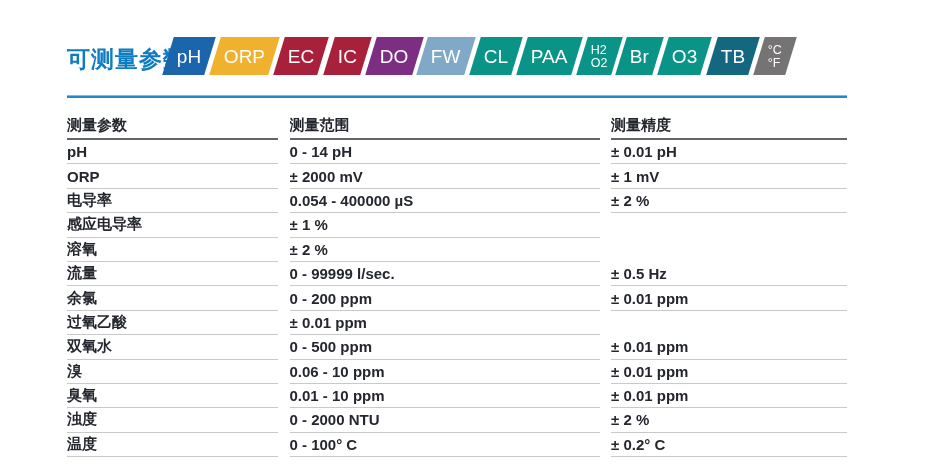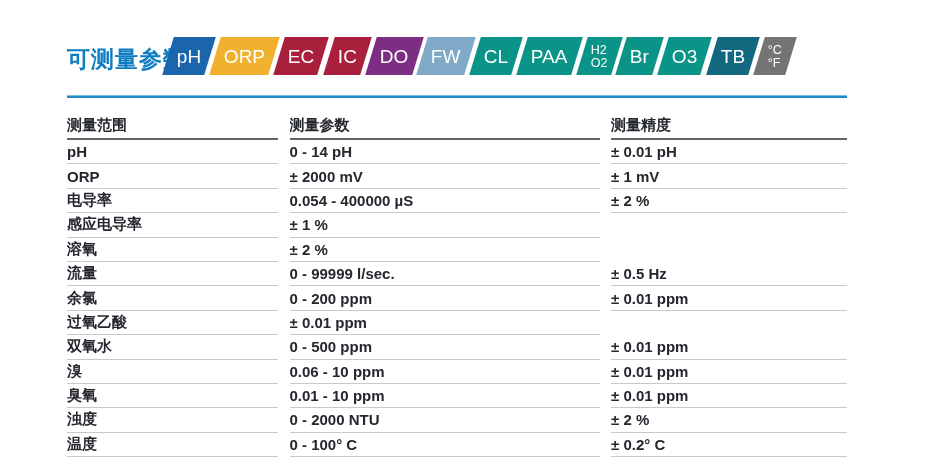--- a/index.html
+++ b/index.html
@@ -146,22 +146,22 @@
           <div>°C</div>
           <div>°F</div>
         </span>
   </div>
     </div>
 
   <div class="title-divider"></div>
 
   <div class="spec-table">
     <div class="thead">
+      <div class="cell">测量参数</div>
       <div class="cell">测量范围</div>
-      <div class="cell">测量参数</div>
       <div class="cell">测量精度</div>
     </div>
     <div id="table-body">
         <div class="trow">
     <div class="cell">pH</div>
     <div class="cell">0 - 14 pH</div>
     <div class="cell">± 0.01 pH</div>
   </div>
         <div class="trow">
     <div class="cell">ORP</div>

